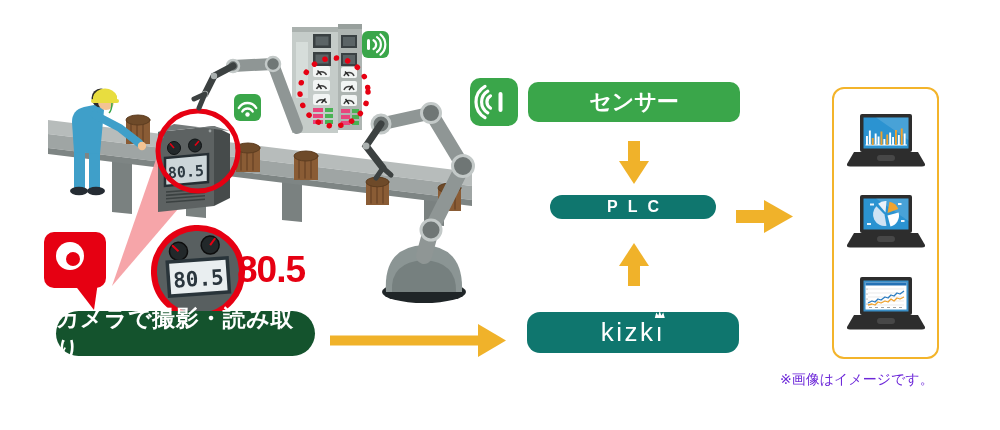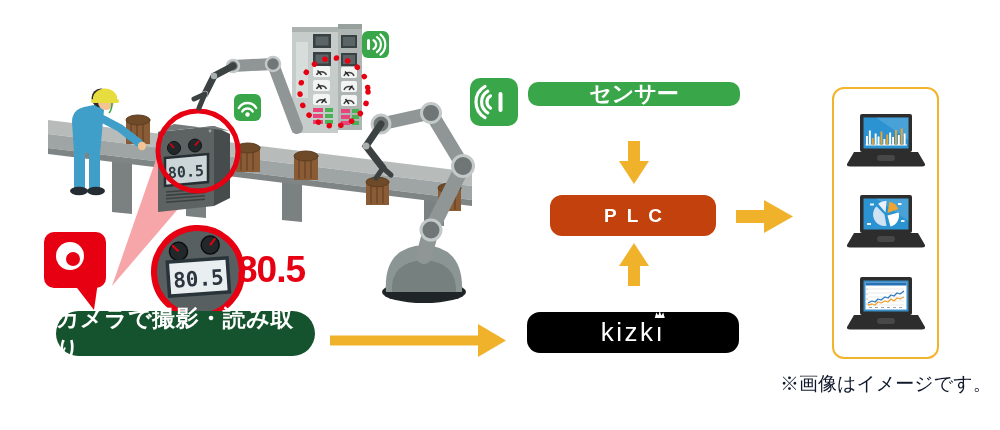--- a/index.html
+++ b/index.html
@@ -1,39 +1,39 @@
 <!DOCTYPE html>
 <html><head>
 <meta charset="utf-8">
 <style>
   html,body{margin:0;padding:0;}
   body{width:1000px;height:430px;position:relative;background:#ffffff;overflow:hidden;
        font-family:"Liberation Sans","DejaVu Sans",sans-serif;}
   .abs{position:absolute;}
   
   .pill{display:flex;align-items:center;justify-content:center;color:#fff;box-sizing:border-box;}
-  .pill-sensor{left:528px;top:82px;width:212px;height:24px;background:#3aa64a;border-radius:10px;
+  .pill-sensor{left:528px;top:82px;width:212px;height:40px;background:#3aa64a;border-radius:10px;
                font-size:22px;font-weight:bold;}
-  .pill-plc{left:550px;top:195px;width:166px;height:41px;background:#c2410c;border-radius:12px;
-            font-size:19px;font-weight:bold;}
+  .pill-plc{left:550px;top:195px;width:166px;height:24px;background:#0f766e;border-radius:12px;
+            font-size:16px;font-weight:bold;}
   .pill-plc span{letter-spacing:10px;margin-right:-10px;}
-  .pill-kizkia{left:527px;top:312px;width:212px;height:41px;background:#000000;border-radius:13px;
+  .pill-kizkia{left:527px;top:312px;width:212px;height:41px;background:#0f766e;border-radius:13px;
                font-size:26px;font-weight:500;}
   .pill-kizkia .brand{letter-spacing:2.5px;display:flex;align-items:baseline;}
   .ki{position:relative;display:inline-block;}
   .ki svg{position:absolute;left:50%;top:-6px;transform:translateX(-52%);}
   
   .cam-caption{left:56px;top:311px;width:259px;height:45px;background:#14532d;border-radius:23px;
                display:flex;align-items:center;justify-content:center;color:#fff;
                font-size:23px;font-weight:bold;letter-spacing:0.5px;}
   .big-reading{left:237px;top:249px;font-size:37px;font-weight:bold;color:#e60012;letter-spacing:-1px;}
   
   .monitors{left:832px;top:87px;width:103px;height:268px;border:2px solid #f3b42b;border-radius:12px;
             background:#fff;display:flex;flex-direction:column;align-items:center;justify-content:space-evenly;}
-  .footnote{left:780px;top:371px;font-size:19px;color:#0f172a;font-family:Liberation Mono, monospace;}
+  .footnote{left:780px;top:371px;font-size:14px;color:#6d28d9;}
   svg{display:block;}
 </style>
 </head>
 <body>
 
 <svg class="abs" style="left:0;top:0" width="660" height="430" viewBox="0 0 660 430">
 
   <g>
     <polygon points="112,160 132,162.5 132,214 112,212" fill="#7a8180"></polygon>
     <polygon points="186,169 206,171.5 206,218 186,216" fill="#7a8180"></polygon>

